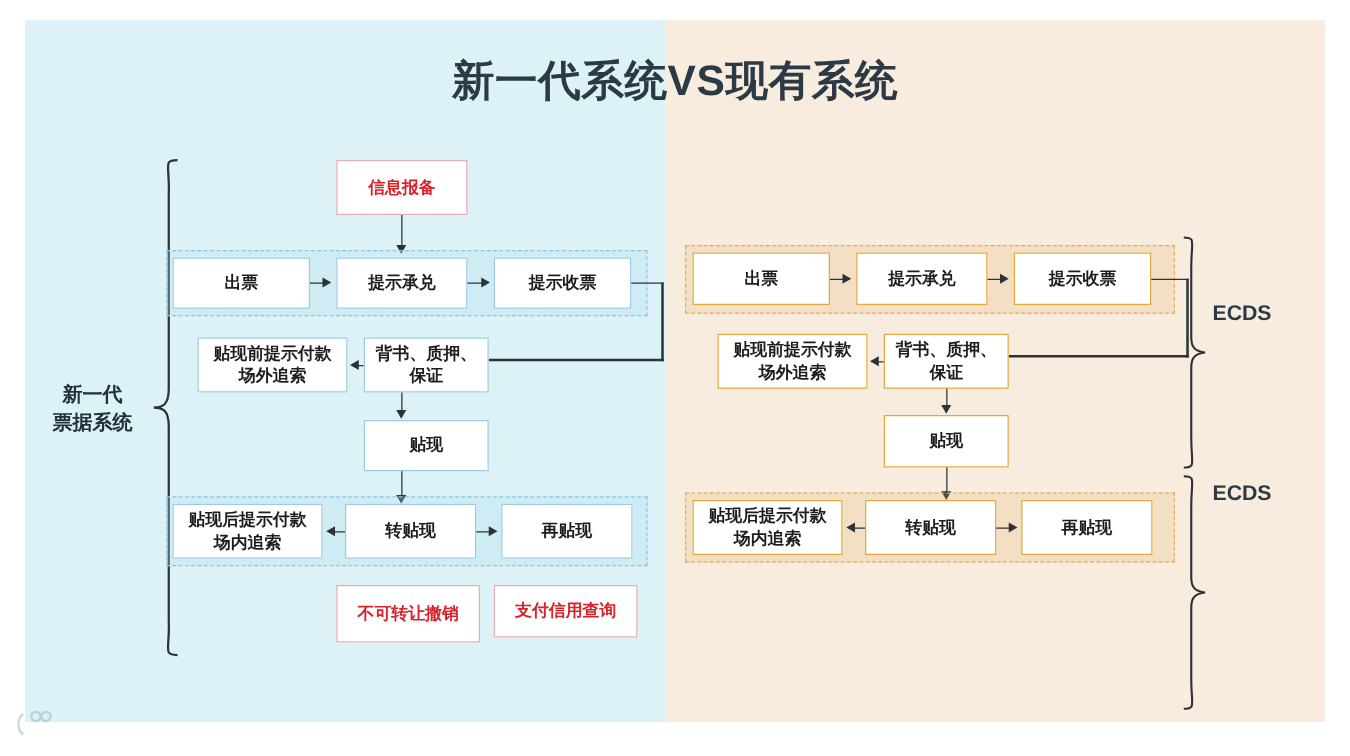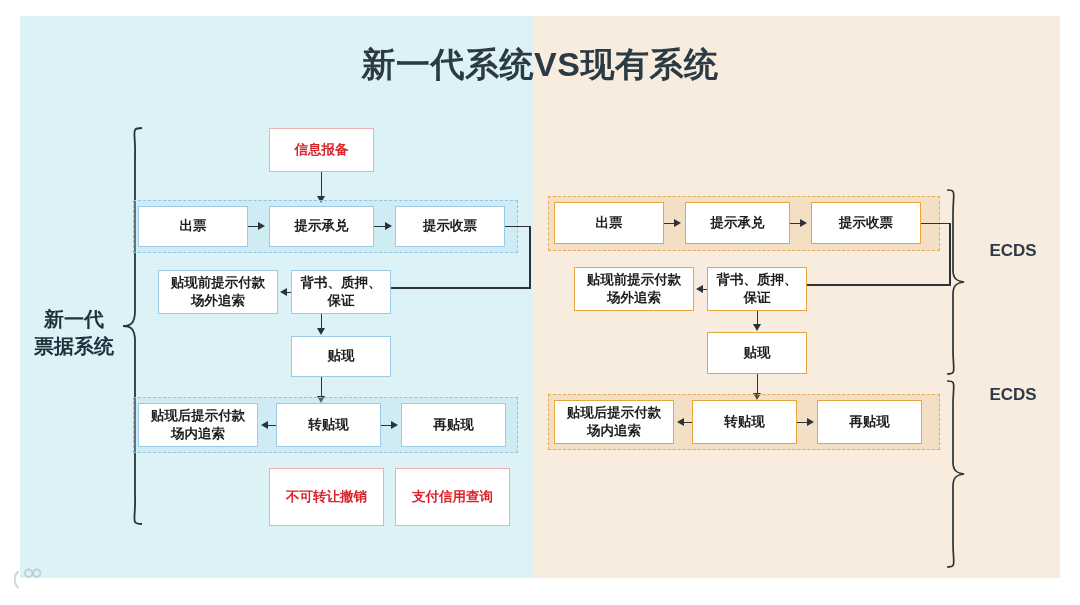--- a/index.html
+++ b/index.html
@@ -83,25 +83,25 @@
   }
 
   
   .brace { position: absolute; }
   .brace svg { display: block; }
 
   
   .side-label {
     position: absolute;
     font-size: 17px; font-weight: bold; color: #2b3a45;
-    text-align: center; line-height: 1.3;
+    line-height: 1.3;
   }
   .sys-label {
     position: absolute;
-    font-size: 20px; font-weight: bold; color: #20303c;
+    font-size: 16px; font-weight: bold; color: #20303c;
     text-align: center; line-height: 1.35;
   }
 
   
   .caption {
     position: absolute; left: 36px; top: 570px;
     font-size: 13.5px; color: #2a2a2a;
     white-space: nowrap;
   }
   .watermark {
@@ -195,22 +195,22 @@
     </div>
     <div class="arrow left" style="left:241px; top:405px;"></div>
     <div class="ln h" style="left:247px; top:408.6px; width:10px;"></div>
 
     <div class="node" style="left:256px; top:387px; width:105px; height:44px;">转贴现</div>
     <div class="arrow right" style="left:371px; top:405px;"></div>
     <div class="ln h" style="left:361px; top:408.6px; width:12px;"></div>
 
     <div class="node" style="left:381px; top:387px; width:105px; height:44px;">再贴现</div>
 
-    <div class="node red" style="left:249px; top:452px; width:115px; height:58px;">不可转让撤销</div>
-    <div class="node red" style="left:375px; top:452px; width:115px; height:58px;">支付信用查询</div>
+    <div class="node red" style="left:249px; top:452px; width:115px; height:46px;">不可转让撤销</div>
+    <div class="node red" style="left:375px; top:452px; width:115px; height:42px;">支付信用查询</div>
 
     <div class="group-dash orange" style="left:528px; top:180px; width:392px; height:55px;"></div>
 
     <div class="node orange" style="left:534px; top:186px; width:110px; height:42px;">出票</div>
     <div class="ln h" style="left:644px; top:206.6px; width:12px;"></div>
     <div class="arrow right" style="left:654px; top:203px;"></div>
 
     <div class="node orange" style="left:665px; top:186px; width:105px; height:42px;">提示承兑</div>
     <div class="ln h" style="left:770px; top:206.6px; width:12px;"></div>
     <div class="arrow right" style="left:780px; top:203px;"></div>

